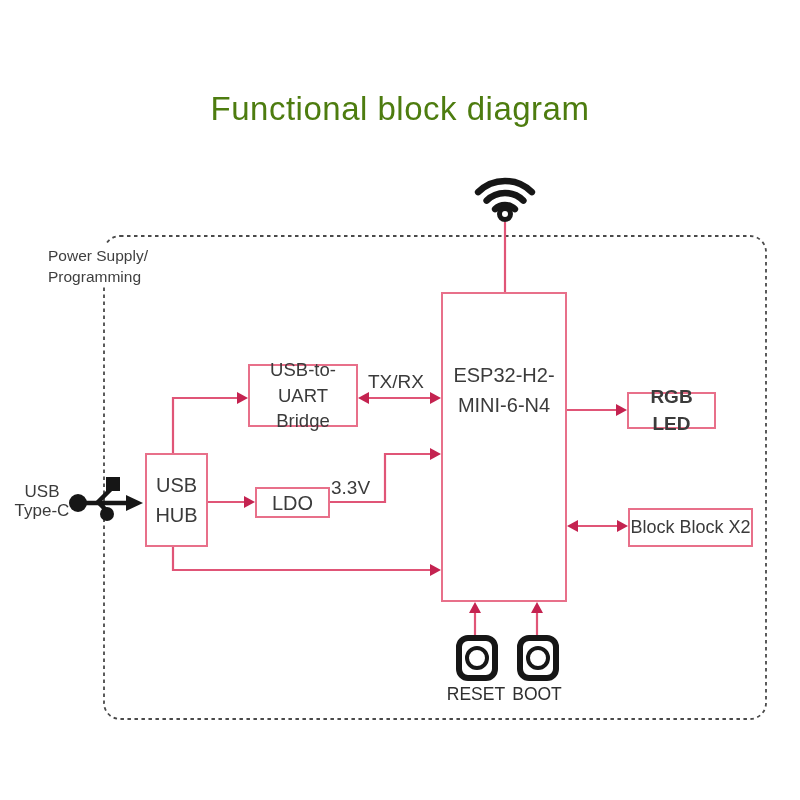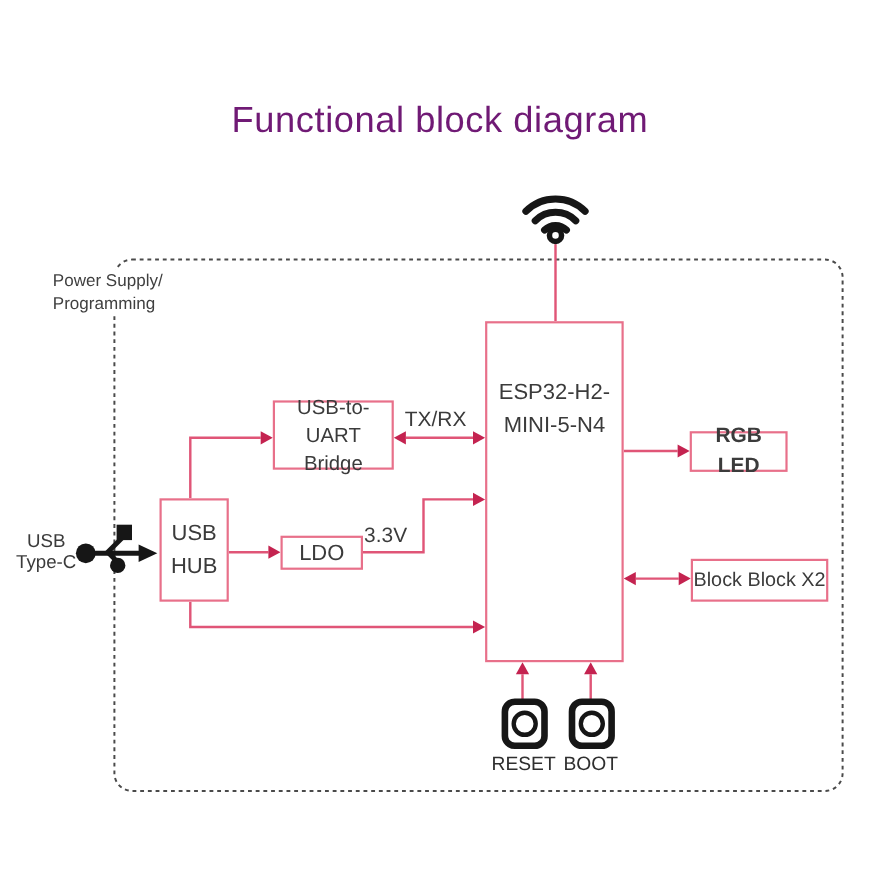--- a/index.html
+++ b/index.html
@@ -3,32 +3,32 @@
 <meta charset="utf-8">
 <style>
   html,body{margin:0;padding:0;background:#ffffff;}
   #canvas{
     position:relative;width:800px;height:800px;background:#ffffff;overflow:hidden;
     font-family:"Liberation Sans", sans-serif;color:#3b3b3b;
   }
   .abs{position:absolute;}
   #title{
     left:0;top:90px;width:800px;text-align:center;
-    font-size:33px;letter-spacing:0.5px;color:#701a75;
+    font-size:33px;letter-spacing:0.5px;color:#4d7c0f;
   }
   svg{position:absolute;left:0;top:0;}
   .block{
     position:absolute;background:#ffffff;border:2px solid #e8708a;
     display:flex;flex-direction:column;align-items:center;justify-content:center;
     text-align:center;font-size:19px;line-height:1.4;color:#3b3b3b;box-sizing:border-box;
   }
   #block-bridge{left:248px;top:364px;width:110px;height:63px;font-size:18.5px;}
   #block-hub{left:145px;top:453px;width:63px;height:94px;font-size:20px;line-height:1.5;}
   #block-ldo{left:255px;top:487px;width:75px;height:31px;font-size:20px;}
-  #block-esp32{left:441px;top:292px;width:126px;height:310px;justify-content:flex-start;padding-top:48px;font-size:20px;line-height:1.5;}
+  #block-esp32{left:441px;top:292px;width:126px;height:310px;justify-content:flex-start;padding-top:66px;font-size:20px;line-height:1.5;}
   #block-rgb{left:627px;top:392px;width:89px;height:37px;font-weight:bold;}
   #block-header{left:628px;top:508px;width:125px;height:39px;font-size:18px;white-space:nowrap;}
   .wire-label{position:absolute;font-size:19px;color:#3b3b3b;text-align:left;}
   #label-txrx{left:368px;top:371px;width:64px;}
   #label-33v{left:331px;top:477px;width:56px;}
   #label-usbport{left:206px;top:545px;width:200px;}
   #label-region{
     left:48px;top:245px;width:118px;background:#ffffff;
     font-size:15.5px;line-height:21px;color:#3f3f3f;
   }
@@ -117,21 +117,21 @@
     <div>USB</div>
     <div>HUB</div>
   </div>
 
   <div id="block-ldo" class="block">
     <div>LDO</div>
   </div>
 
   <div id="block-esp32" class="block">
     <div>ESP32-H2-</div>
-    <div>MINI-5-N4</div>
+    <div>MINI-6-N4</div>
   </div>
 
   <div id="block-rgb" class="block">
     <div>RGB LED</div>
   </div>
 
   <div id="block-header" class="block">
     <div>Block Block X2</div>
   </div>
 

